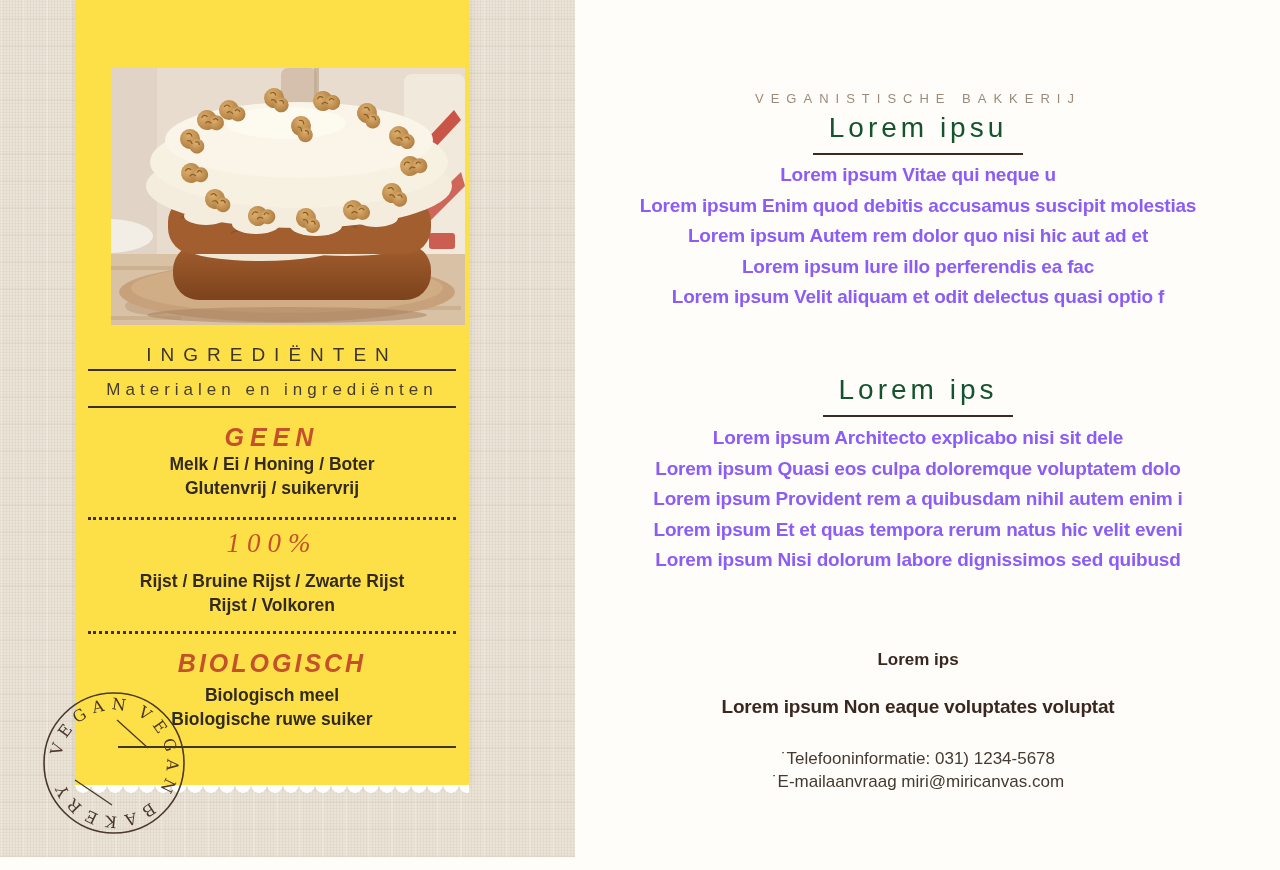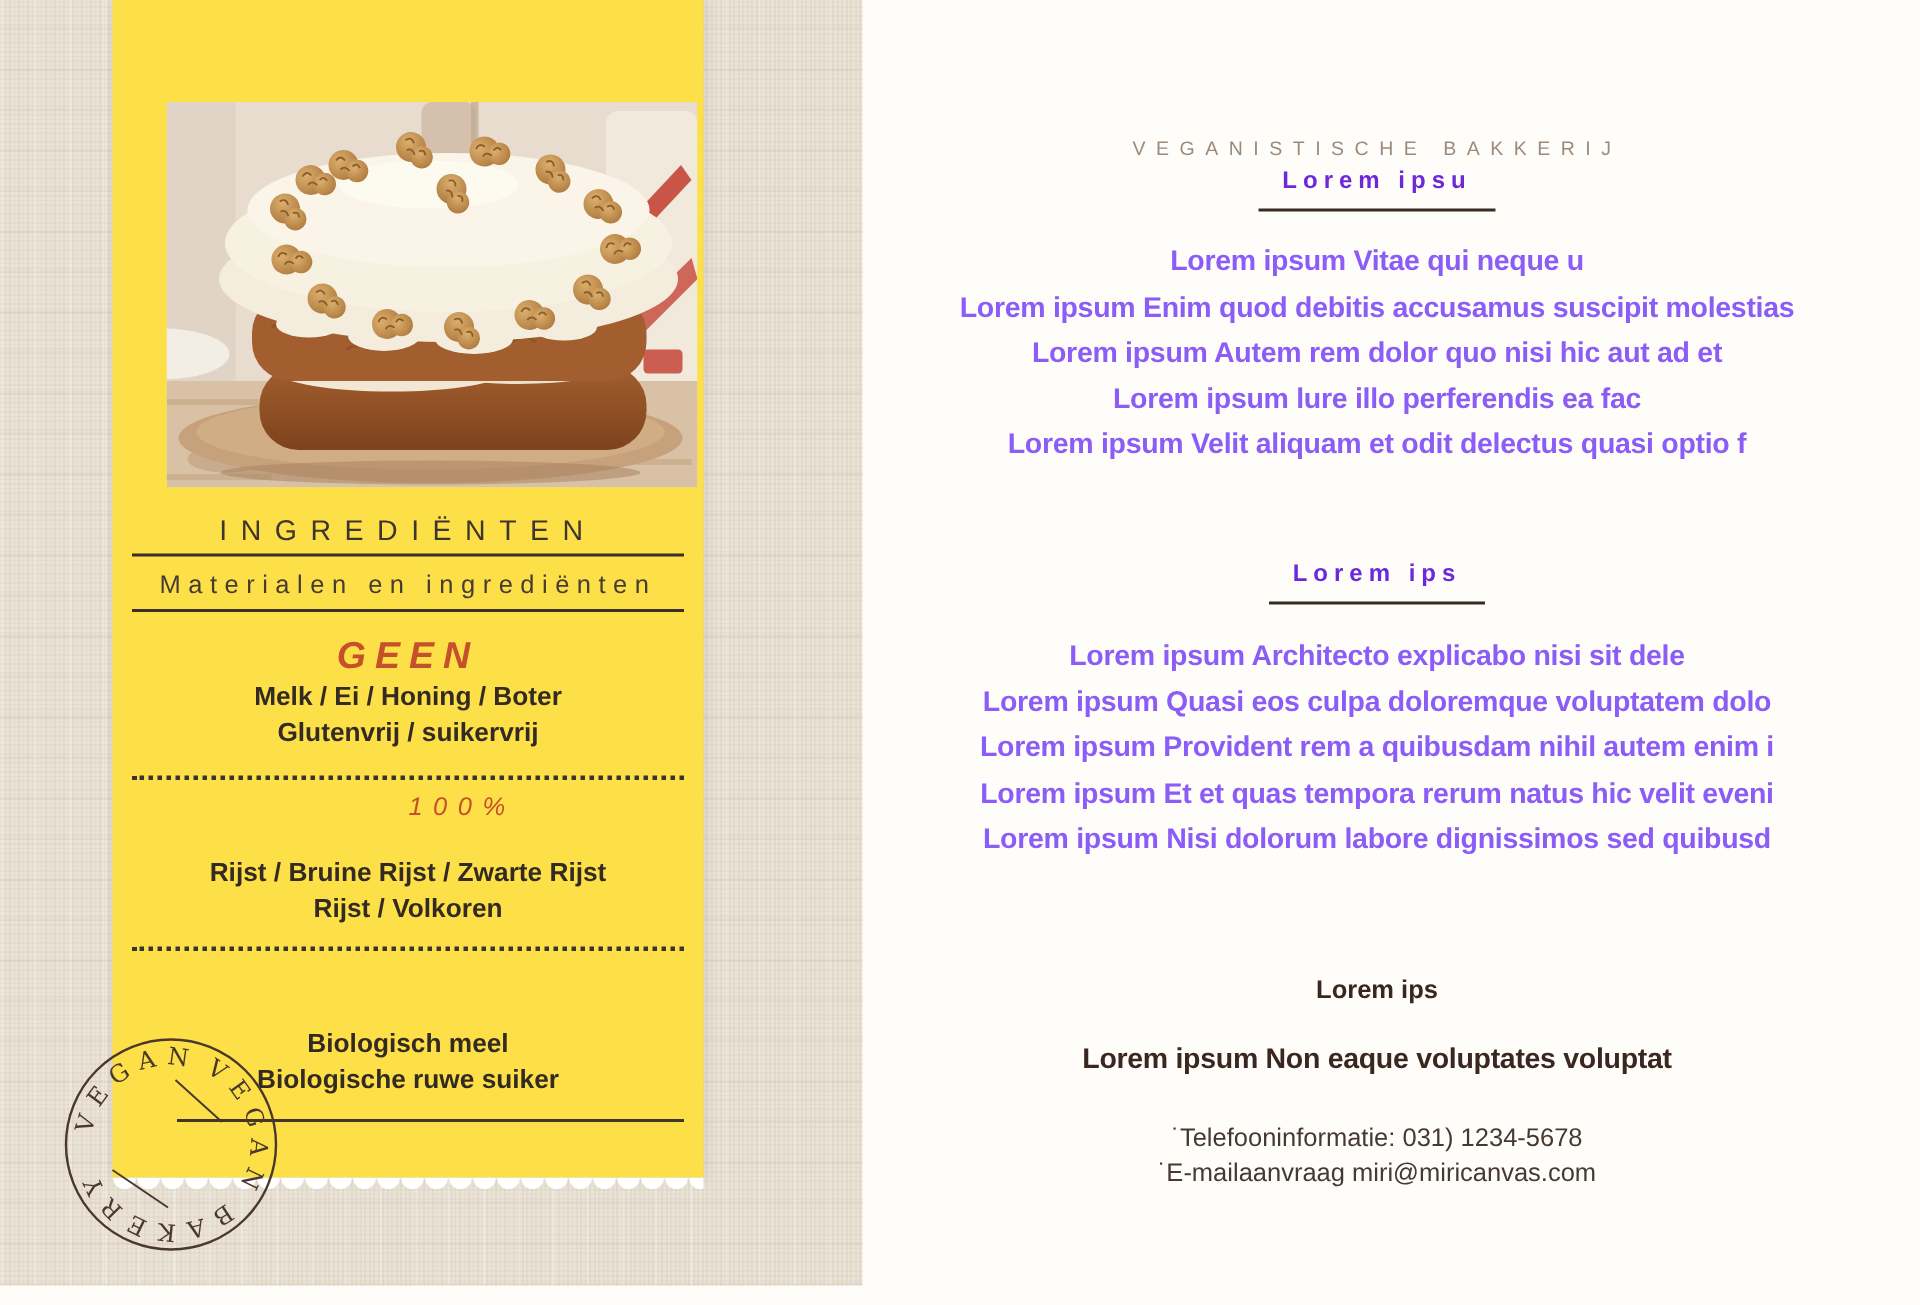--- a/index.html
+++ b/index.html
@@ -32,39 +32,39 @@
 
   .c-heading{position:absolute;left:0;width:100%;top:344px;text-align:center;
     font-size:19px;letter-spacing:9px;color:#3e352d;font-weight:400;}
   .rule{position:absolute;left:13px;width:368px;height:2px;background:#3a3029;}
   .rule-1{top:369px;} .rule-2{top:406px;}
   .c-sub{position:absolute;left:0;width:100%;top:380px;text-align:center;
     font-size:17px;letter-spacing:5px;color:#463c33;font-weight:400;}
 
   .sec-title{position:absolute;left:0;width:100%;text-align:center;font-style:italic;color:#c4512b;font-weight:700;}
   .sec-title.geen{top:423px;font-size:25px;letter-spacing:6px;font-family:"Liberation Sans",sans-serif;}
-  .sec-title.pct{top:528px;font-size:17px;letter-spacing:7px;font-family:Liberation Sans, sans-serif;font-weight:400;padding-left:36px;}
+  .sec-title.pct{top:528px;font-size:27px;letter-spacing:7px;font-family:Liberation Serif, serif;font-weight:400;}
   .sec-title.bio{top:649px;font-size:25px;letter-spacing:3px;font-family:"Liberation Sans",sans-serif;}
   .sec-lines{position:absolute;left:0;width:100%;text-align:center;color:#332a23;
     font-size:17.5px;font-weight:700;line-height:23.5px;}
   .sec-lines.s1{top:453px;} .sec-lines.s2{top:570px;} .sec-lines.s3{top:684px;}
   .dotted{position:absolute;left:13px;width:368px;border-top:3px dotted #3c342c;}
   .dotted-1{top:517px;} .dotted-2{top:631px;}
   .sign-rule{position:absolute;left:43px;top:746px;width:338px;height:2px;background:#41362c;}
 
   .stamp{position:absolute;left:42px;top:691px;width:144px;height:144px;z-index:6;}
 
   
   .right-col{position:absolute;left:575px;top:0;width:686px;height:870px;}
   .brand{position:absolute;top:67px;left:0;width:100%;text-align:center;
     font-size:13px;letter-spacing:7px;color:#9c8b7b;font-weight:400;margin-top:24px;}
   .h-wrap{position:absolute;left:0;width:100%;text-align:center;}
   .h-wrap.h1{top:112px;} .h-wrap.h2{top:374px;}
-  .menu-heading{display:inline-block;font-size:16px;letter-spacing:4px;color:#6d28d9;
-    font-weight:700;padding:0 16px 9px;border-bottom:2px solid #3a2b20;}
+  .menu-heading{display:inline-block;font-size:28px;letter-spacing:4px;color:#14532d;
+    font-weight:400;padding:0 16px 9px;border-bottom:2px solid #3a2b20;}
   .menu-list{position:absolute;left:0;width:100%;text-align:center;
     font-size:19px;font-weight:700;color:#8b5cf6;line-height:30.6px;letter-spacing:-0.2px;}
   .menu-list.l1{top:160px;} .menu-list.l2{top:423px;}
   .menu-list p{margin:0;}
   .f-title{position:absolute;top:650px;left:0;width:100%;text-align:center;
     font-size:17px;font-weight:700;color:#3a2820;}
   .f-line{position:absolute;top:679px;left:0;width:100%;text-align:center;
     font-size:19px;font-weight:700;color:#3a2820;letter-spacing:-0.2px;margin-top:17px;}
   .contact{position:absolute;top:748px;left:0;width:100%;text-align:center;
     font-size:17px;font-weight:400;color:#453a31;line-height:22.5px;}
@@ -167,20 +167,21 @@
     <div class="dotted dotted-1"></div>
 
     <div class="sec-title pct">100%</div>
     <div class="sec-lines s2">
       <p style="margin:0">Rijst / Bruine Rijst / Zwarte Rijst</p>
       <p style="margin:0">Rijst / Volkoren</p>
     </div>
 
     <div class="dotted dotted-2"></div>
 
+    <div class="sec-title bio">BIOLOGISCH</div>
     <div class="sec-lines s3">
       <p style="margin:0">Biologisch meel</p>
       <p style="margin:0">Biologische ruwe suiker</p>
     </div>
 
     <div class="sign-rule"></div>
   </div>
 
   <div class="stamp">
     <svg width="144" height="144" viewBox="0 0 144 144">

